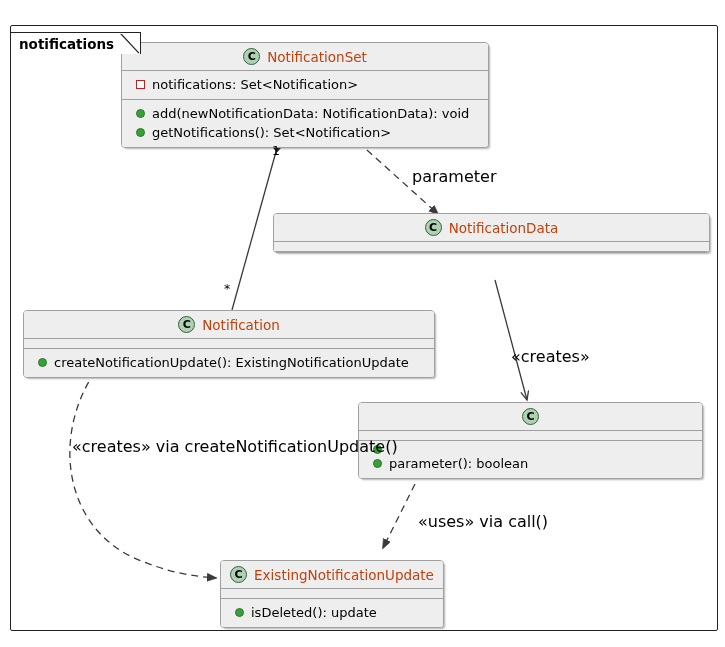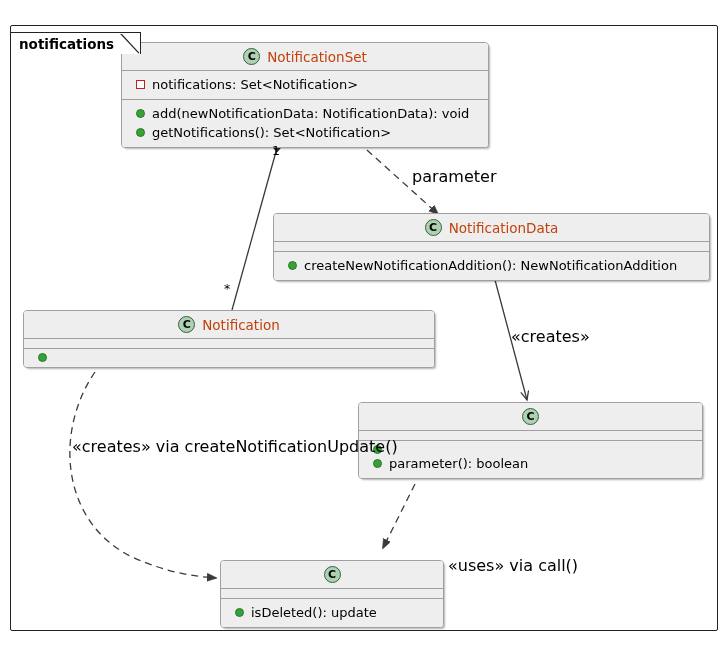--- a/index.html
+++ b/index.html
@@ -208,37 +208,32 @@
     </div>
   </div>
 </div>
 
 <div class="cls" style="left:273px; top:213px; width:437px;">
   <div class="cls-header">
     <span class="c-icon">C</span>
     <span class="cls-title">NotificationData</span>
   </div>
   <div class="compartment empty"></div>
-  <div class="compartment last">
-    <div class="member">
-      <span class="vis public-dot"></span>
-      <span>createNewNotificationAddition(): NewNotificationAddition</span>
-    </div>
-  </div>
 </div>
 
 <div class="cls" style="left:23px; top:310px; width:412px;">
   <div class="cls-header">
     <span class="c-icon">C</span>
     <span class="cls-title">Notification</span>
   </div>
   <div class="compartment empty"></div>
   <div class="compartment last">
     <div class="member">
       <span class="vis public-dot"></span>
+      <span>createNotificationUpdate(): ExistingNotificationUpdate</span>
     </div>
   </div>
 </div>
 
 <div class="cls" style="left:358px; top:402px; width:345px;">
   <div class="cls-header">
     <span class="c-icon">C</span>
   </div>
   <div class="compartment empty"></div>
   <div class="compartment last">
@@ -248,28 +243,29 @@
     <div class="member">
       <span class="vis public-dot"></span>
       <span>parameter(): boolean</span>
     </div>
   </div>
 </div>
 
 <div class="cls" style="left:220px; top:560px; width:224px;">
   <div class="cls-header">
     <span class="c-icon">C</span>
+    <span class="cls-title">ExistingNotificationUpdate</span>
   </div>
   <div class="compartment empty"></div>
   <div class="compartment last">
     <div class="member">
       <span class="vis public-dot"></span>
       <span>isDeleted(): update</span>
     </div>
   </div>
 </div>
 
 <div class="mult" style="left:272px; top:143px;">1</div>
 <div class="mult" style="left:224px; top:281px;">*</div>
 <div class="edge-label" style="left:412px; top:167px;">parameter</div>
-<div class="edge-label" style="left:511px; top:327px;text-align:center;">«creates»</div>
+<div class="edge-label" style="left:511px; top:347px;text-align:center;">«creates»</div>
 <div class="edge-label" style="left:72px; top:437px;text-align:center;">«creates» via createNotificationUpdate()</div>
-<div class="edge-label" style="left:448px; top:512px;margin-top:44px;">«uses» via call()</div>
+<div class="edge-label" style="left:418px; top:512px;">«uses» via call()</div>
 
 </body></html>

